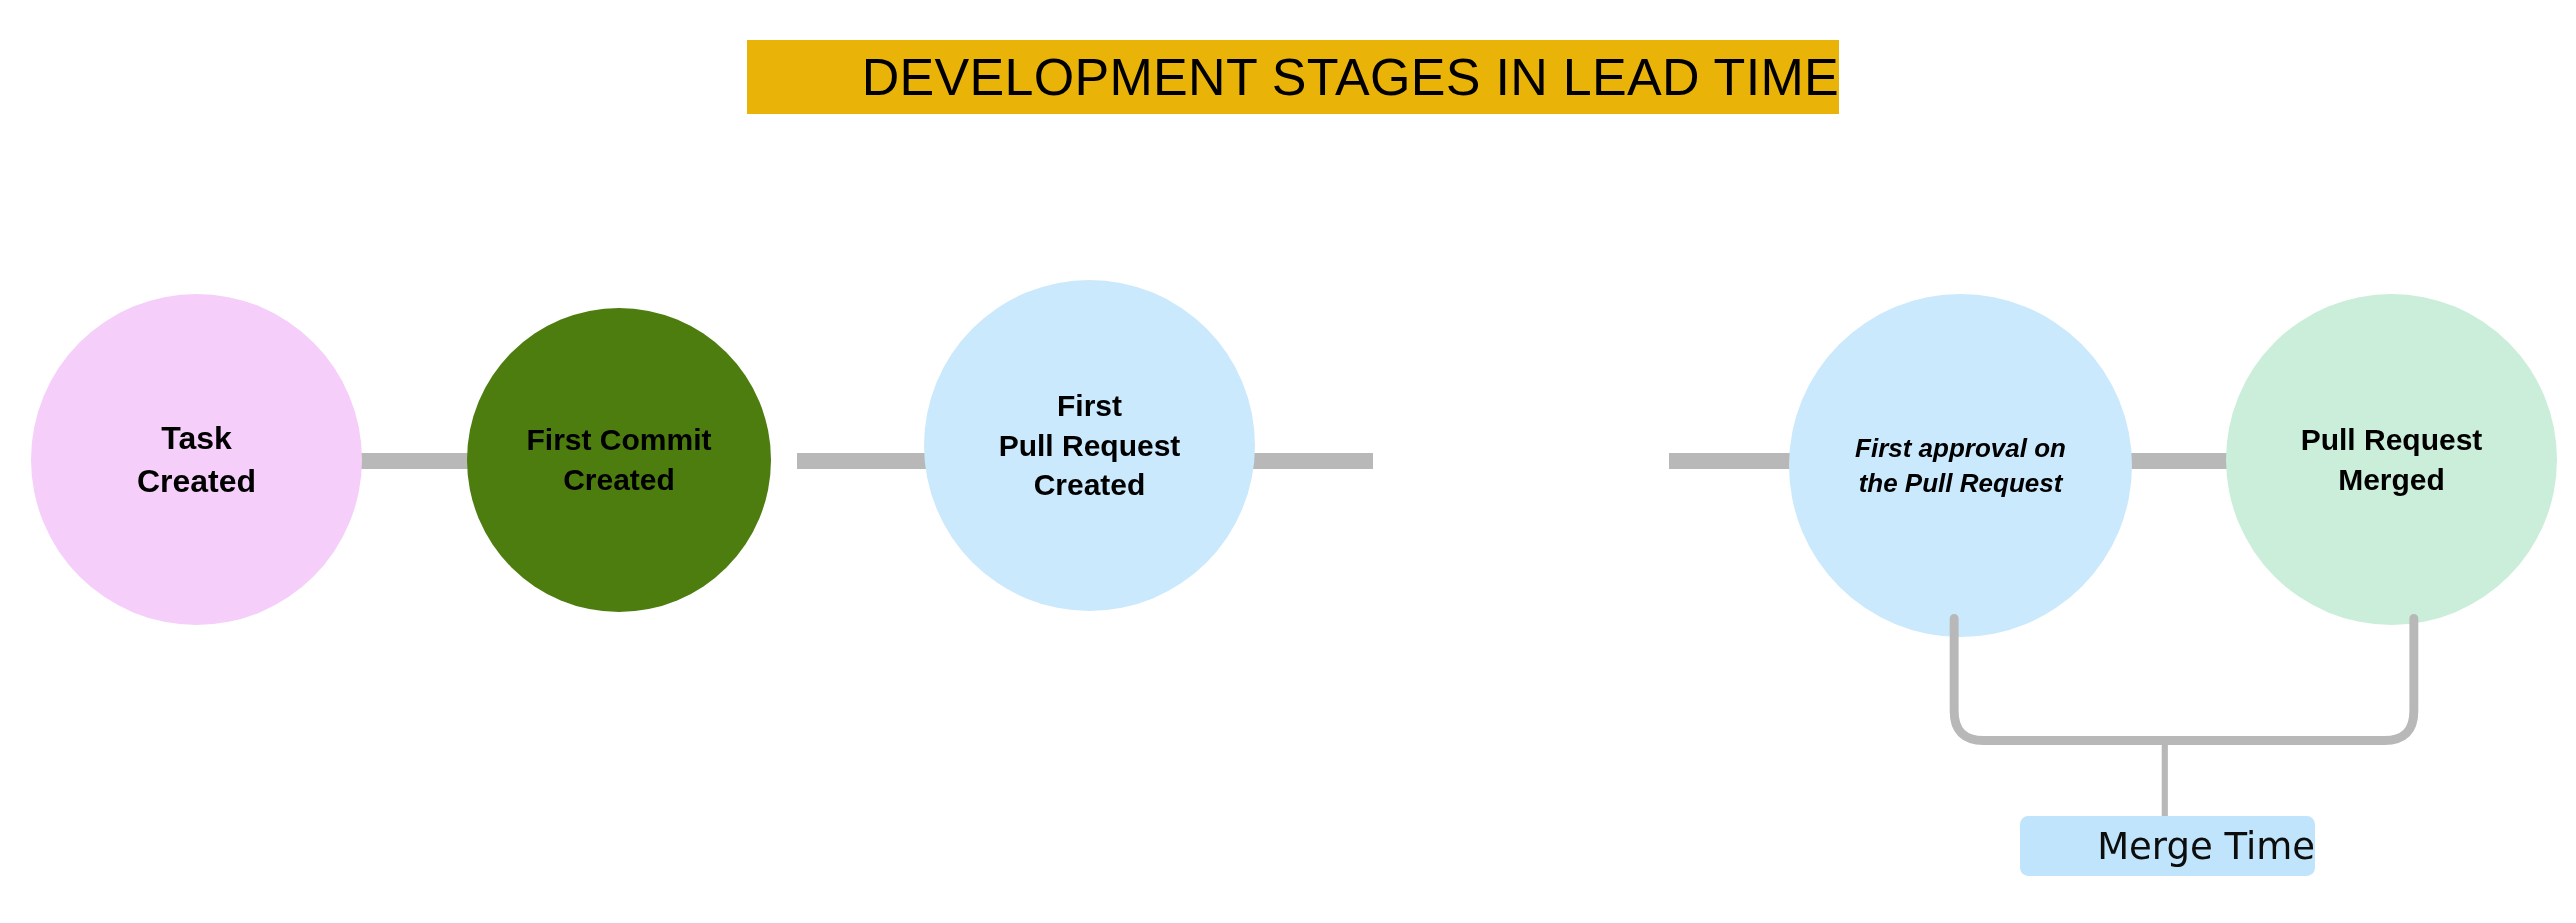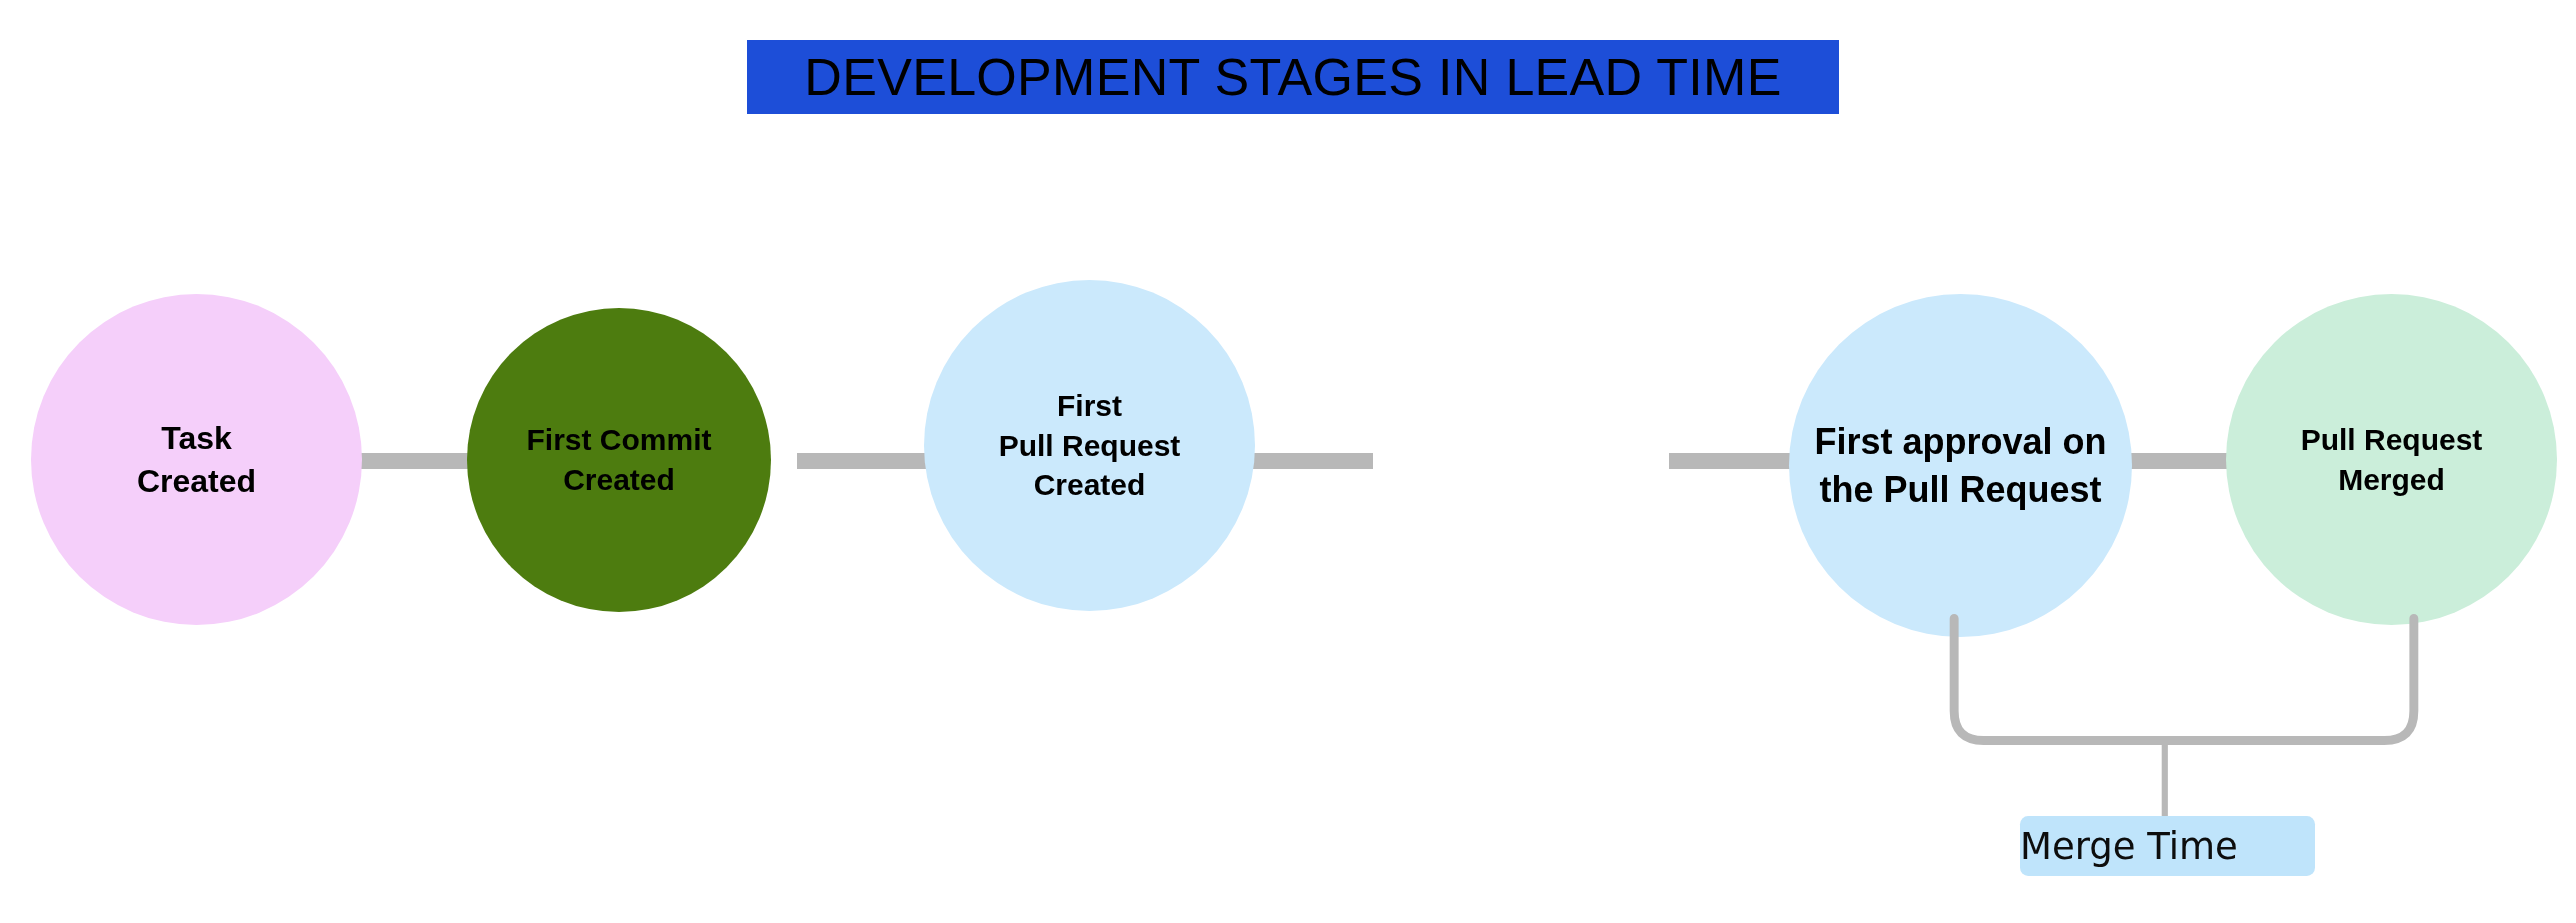--- a/index.html
+++ b/index.html
@@ -18,24 +18,24 @@
     overflow: hidden;
   }
 
   
   #title-banner {
     position: absolute;
     left: 747px;
     top: 40px;
     width: 1092px;
     height: 74px;
-    background: #1d4ed8;
+    background: #eab308;
     display: flex;
     align-items: center;
-    justify-content: center;
+    justify-content: flex-end;
     box-sizing: border-box;
   }
   #title-text {
     font-family: "Liberation Sans", sans-serif;
     font-size: 52px;
     font-weight: 400;
     letter-spacing: 0.3px;
     color: #000000;
     white-space: nowrap;
     line-height: 1;
@@ -80,21 +80,21 @@
   #merge-time-box {
     position: absolute;
     left: 2020px;
     top: 816px;
     width: 295px;
     height: 60px;
     background: #bfe4fb;
     border-radius: 8.2px;
     display: flex;
     align-items: center;
-    justify-content: flex-start;
+    justify-content: flex-end;
     box-sizing: border-box;
   }
   #merge-time-text {
     font-family: "DejaVu Sans", sans-serif;
     font-size: 37px;
     font-weight: 400;
     color: #0d0d0d;
     white-space: nowrap;
     line-height: 1;
   }
@@ -125,21 +125,21 @@
   </div>
 
   <div class="stage" style="left:924px; top:280px; width:331px; height:331px; background:#cbe9fc;">
     <span class="stage-label" style="font-size:30px;">First
 Pull Request
 Created</span>
   </div>
 
 
   <div class="stage" style="left:1789px; top:294px; width:343px; height:343px; background:#cbe9fc;">
-    <span class="stage-label" style="font-size:36px; width:337px;">First approval on
+    <span class="stage-label" style="font-size:26px; width:337px;font-style:italic;">First approval on
 the Pull Request</span>
   </div>
 
   <div class="stage" style="left:2226px; top:294px; width:331px; height:331px; background:#cbeeda;">
     <span class="stage-label" style="font-size:30px;">Pull Request
 Merged</span>
   </div>
 
   <svg id="bracket-svg" viewBox="0 0 760 360" xmlns="http://www.w3.org/2000/svg">
     <path d="M 45 40 L 45 175 Q 45 218 88 218 L 672 218 Q 715 218 715 175 L 715 40" fill="none" stroke="#b8b8b8" stroke-width="13" stroke-linecap="round"></path>

